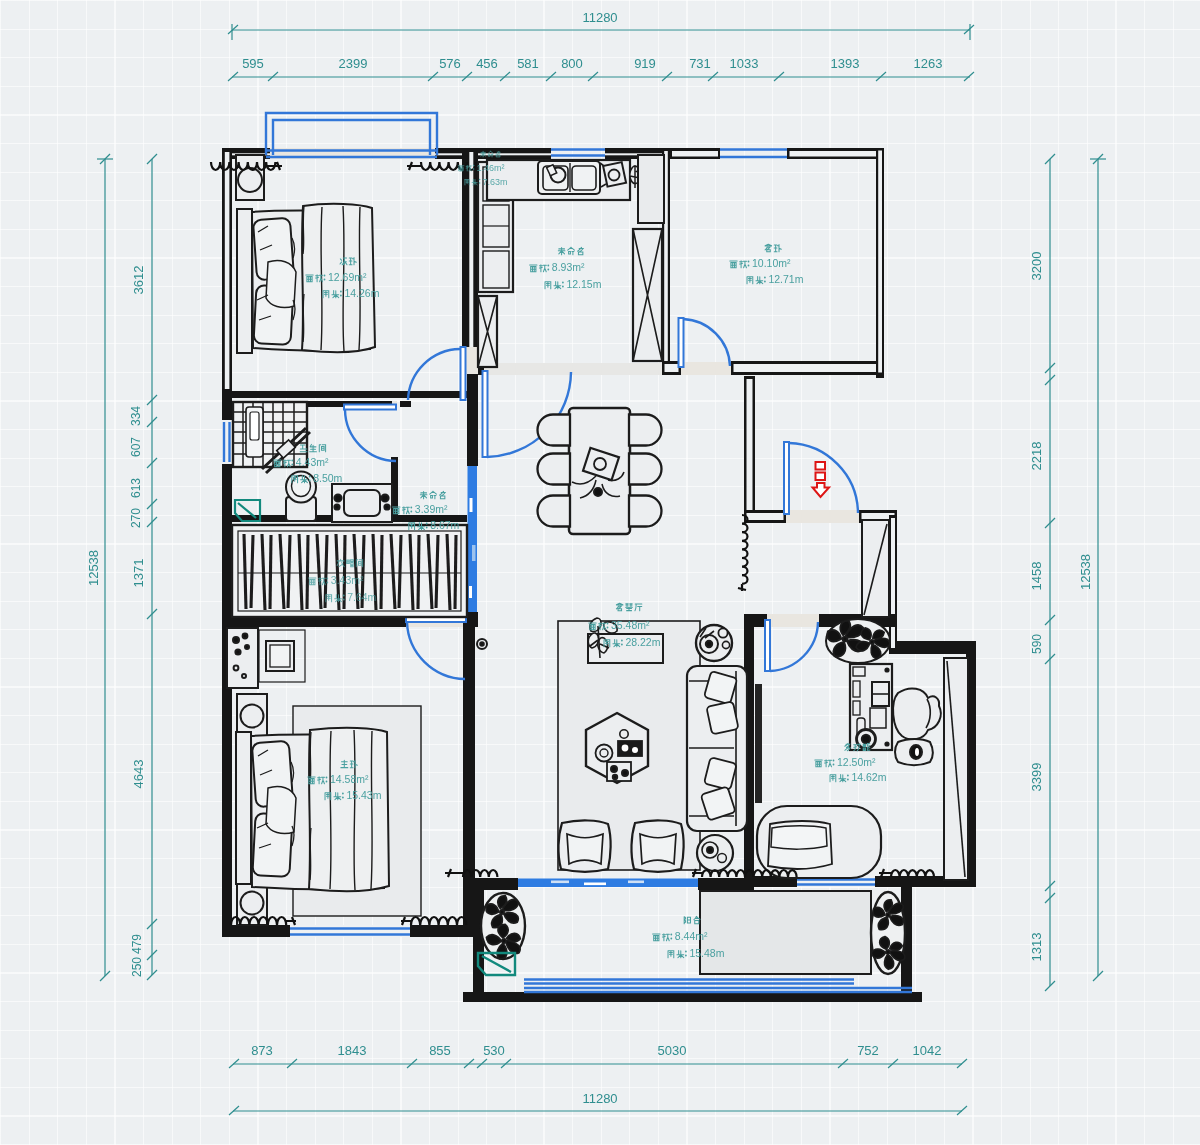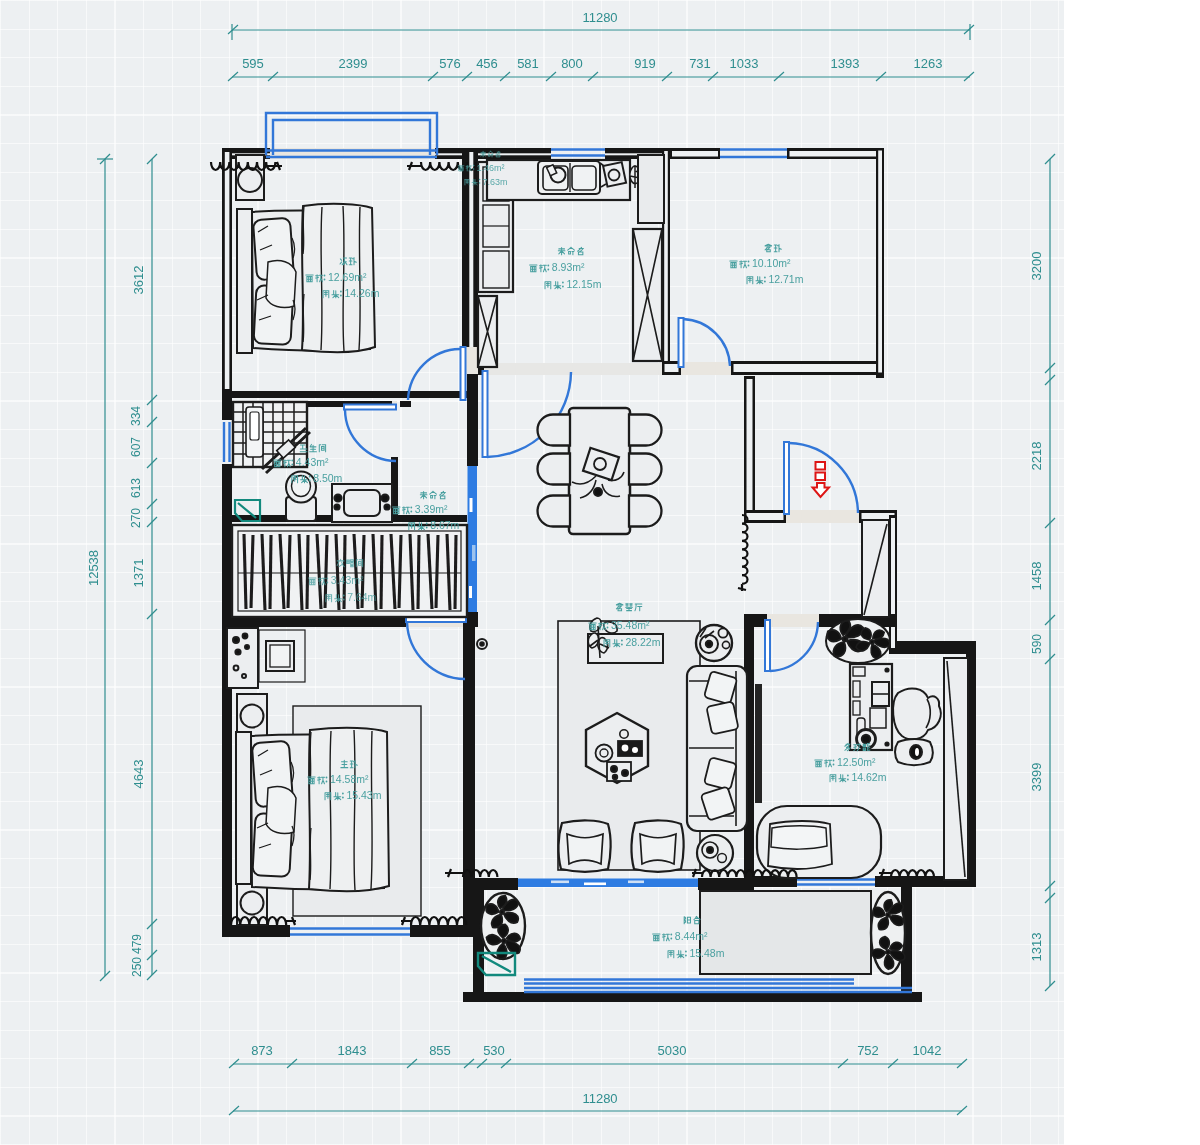--- a/index.html
+++ b/index.html
@@ -1,16 +1,16 @@
 <!DOCTYPE html>
 <html><head>
 <meta charset="utf-8">
 <style>
 html,body{margin:0;padding:0}
-.page{position:relative;width:1064px;height:1145px;overflow:hidden;
+.page{position:relative;width:1200px;height:1145px;overflow:hidden;
 background-color:#edf0f2;
 background-image:
  repeating-linear-gradient(to right, rgba(255,255,255,.6) 0 1.2px, transparent 1.2px 28.6px),
  repeating-linear-gradient(to bottom, rgba(255,255,255,.6) 0 1.2px, transparent 1.2px 28.6px);
 font-family:"Liberation Sans",sans-serif;}
 svg{position:absolute;left:0;top:0}
 </style>
 </head>
 <body>
 <div class="page">

